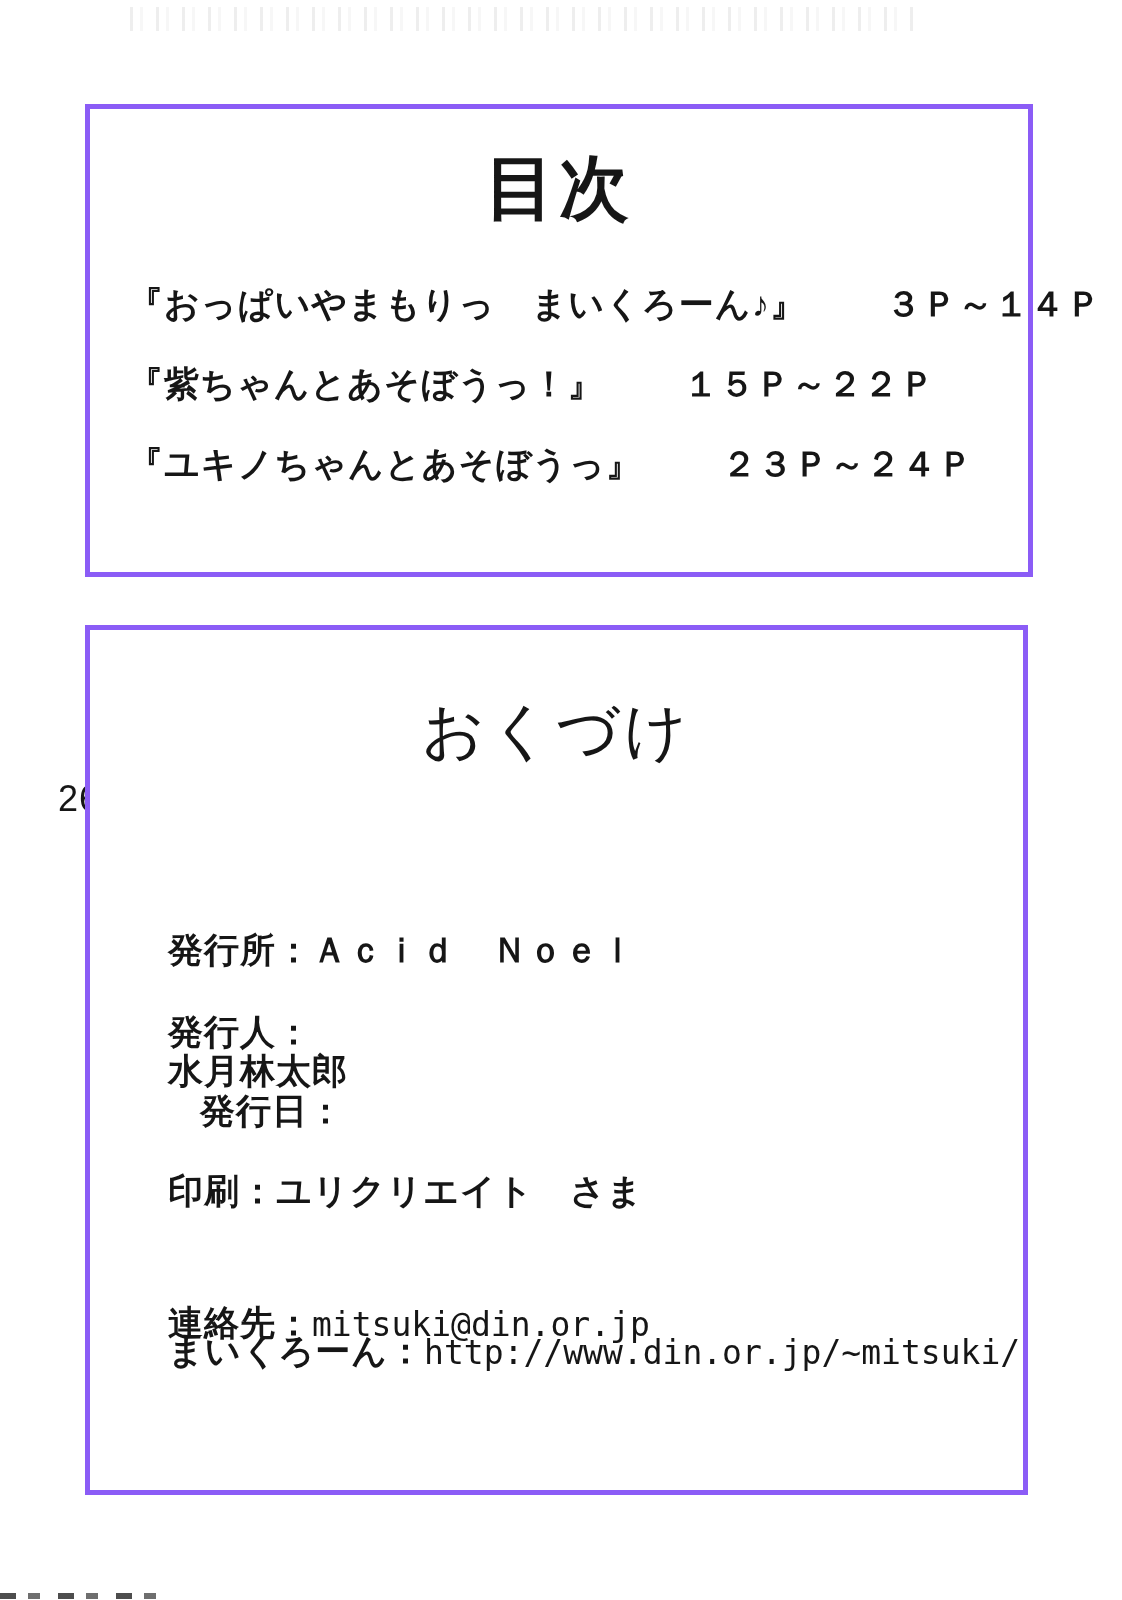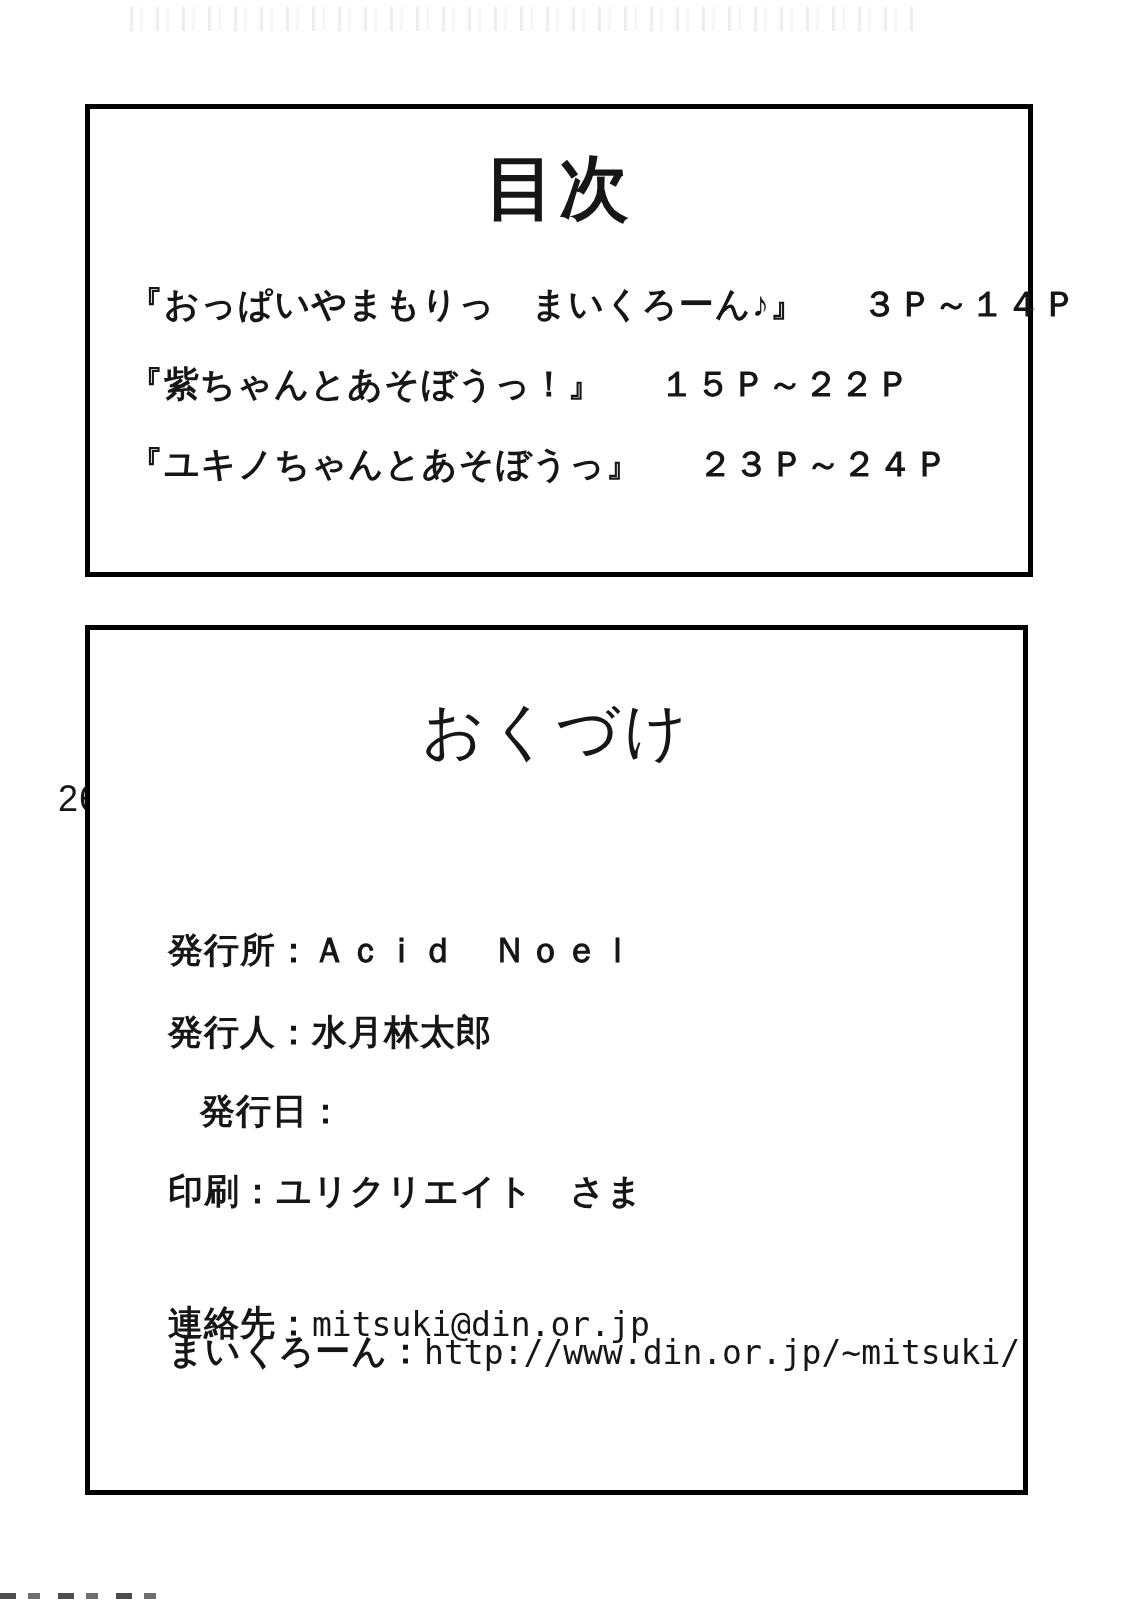--- a/index.html
+++ b/index.html
@@ -36,21 +36,21 @@
     background: repeating-linear-gradient(90deg,
       #2e2e2e 0 16px, transparent 16px 28px,
       #555 28px 40px, transparent 40px 58px);
     opacity: 0.85;
   }
 
   
   .box {
     position: absolute;
     background: #ffffff;
-    border: 5px solid #000000;
+    border: 5px solid #8b5cf6;
   }
   .toc-box {
     left: 85px; top: 104px;
     width: 938px; height: 463px;
   }
   .colophon-box {
     left: 85px; top: 625px;
     width: 933px; height: 860px;
   }
 
@@ -64,21 +64,21 @@
     font-size: 70px;
     font-weight: 600;
     letter-spacing: 4px;
     line-height: 1;
   }
   .toc-entry {
     position: absolute;
     left: 38px;
     display: flex;
     align-items: baseline;
-    gap: 56px;
+    gap: 80px;
     font-size: 35px;
     font-weight: 600;
     line-height: 1.1;
     white-space: nowrap;
     letter-spacing: 1px;
   }
   .toc-entry.e1 { top: 176px; }
   .toc-entry.e2 { top: 256px; }
   .toc-entry.e3 { top: 336px; }
 
@@ -99,21 +99,21 @@
     left: 78px;
     display: flex;
     align-items: baseline;
     font-size: 35px;
     font-weight: 600;
     line-height: 1.1;
     white-space: nowrap;
     letter-spacing: 1px;
   }
   .colophon-row.r1 { top: 301px; }
-  .colophon-row.r2 { top: 383px; }
+  .colophon-row.r2 { top: 383px; flex-direction: column; }
   .colophon-row.r3 { top: 462px; margin-left: 32px; }
   .colophon-row.r4 { top: 542px; }
   .colophon-row.r5 { top: 630px; margin-top: 44px; }
   .colophon-row.r6 { top: 702px; }
   .colophon-value.latin {
     font-family: "DejaVu Sans Mono", "Liberation Mono", monospace;
     font-size: 33px;
     font-weight: 500;
     letter-spacing: 0;
     position: relative;

